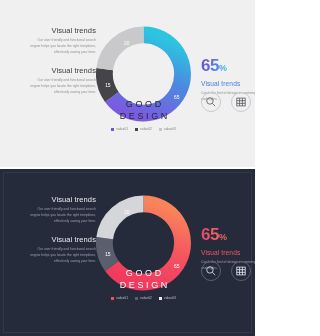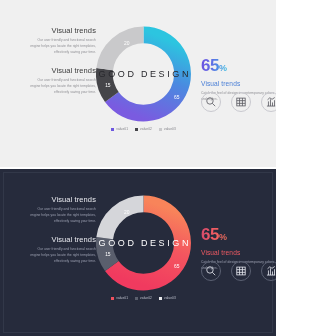--- a/index.html
+++ b/index.html
@@ -4,21 +4,21 @@
 <style>
   html,body{margin:0;padding:0;}
   body{
     width:300px;height:336px;
     background:#ffffff;
     font-family:"Liberation Sans", sans-serif;
     overflow:hidden;
   }
   .panel{
     position:relative;
-    width:276px;height:167px;
+    width:255px;height:167px;
     box-sizing:border-box;
     overflow:hidden;
   }
   .panel.light{background:#f0f0f0;}
   .panel.dark{background:#262b3c;}
   .panel.dark .inner-frame{
     position:absolute;left:3px;top:3px;right:3px;bottom:3px;
     border:1px solid #323849;
     pointer-events:none;
   }
@@ -50,22 +50,22 @@
   
   .donut-wrap{
     position:absolute;
     left:96px;top:26px;
     width:95px;height:96px;
   }
   .donut-wrap svg{display:block;}
   .donut-center{
     position:absolute;
     left:0;top:0;right:0;bottom:0;
-    display:flex;flex-direction:row;
-    align-items:center;justify-content:space-between;
+    display:flex;flex-direction:column;
+    align-items:center;justify-content:flex-end;
     pointer-events:none;
   }
   .dc-line{
     font-size:9px;
     letter-spacing:2.6px;
     color:#27272c;
     line-height:1.35;
     font-weight:400;
     text-indent:2.6px;
   }

